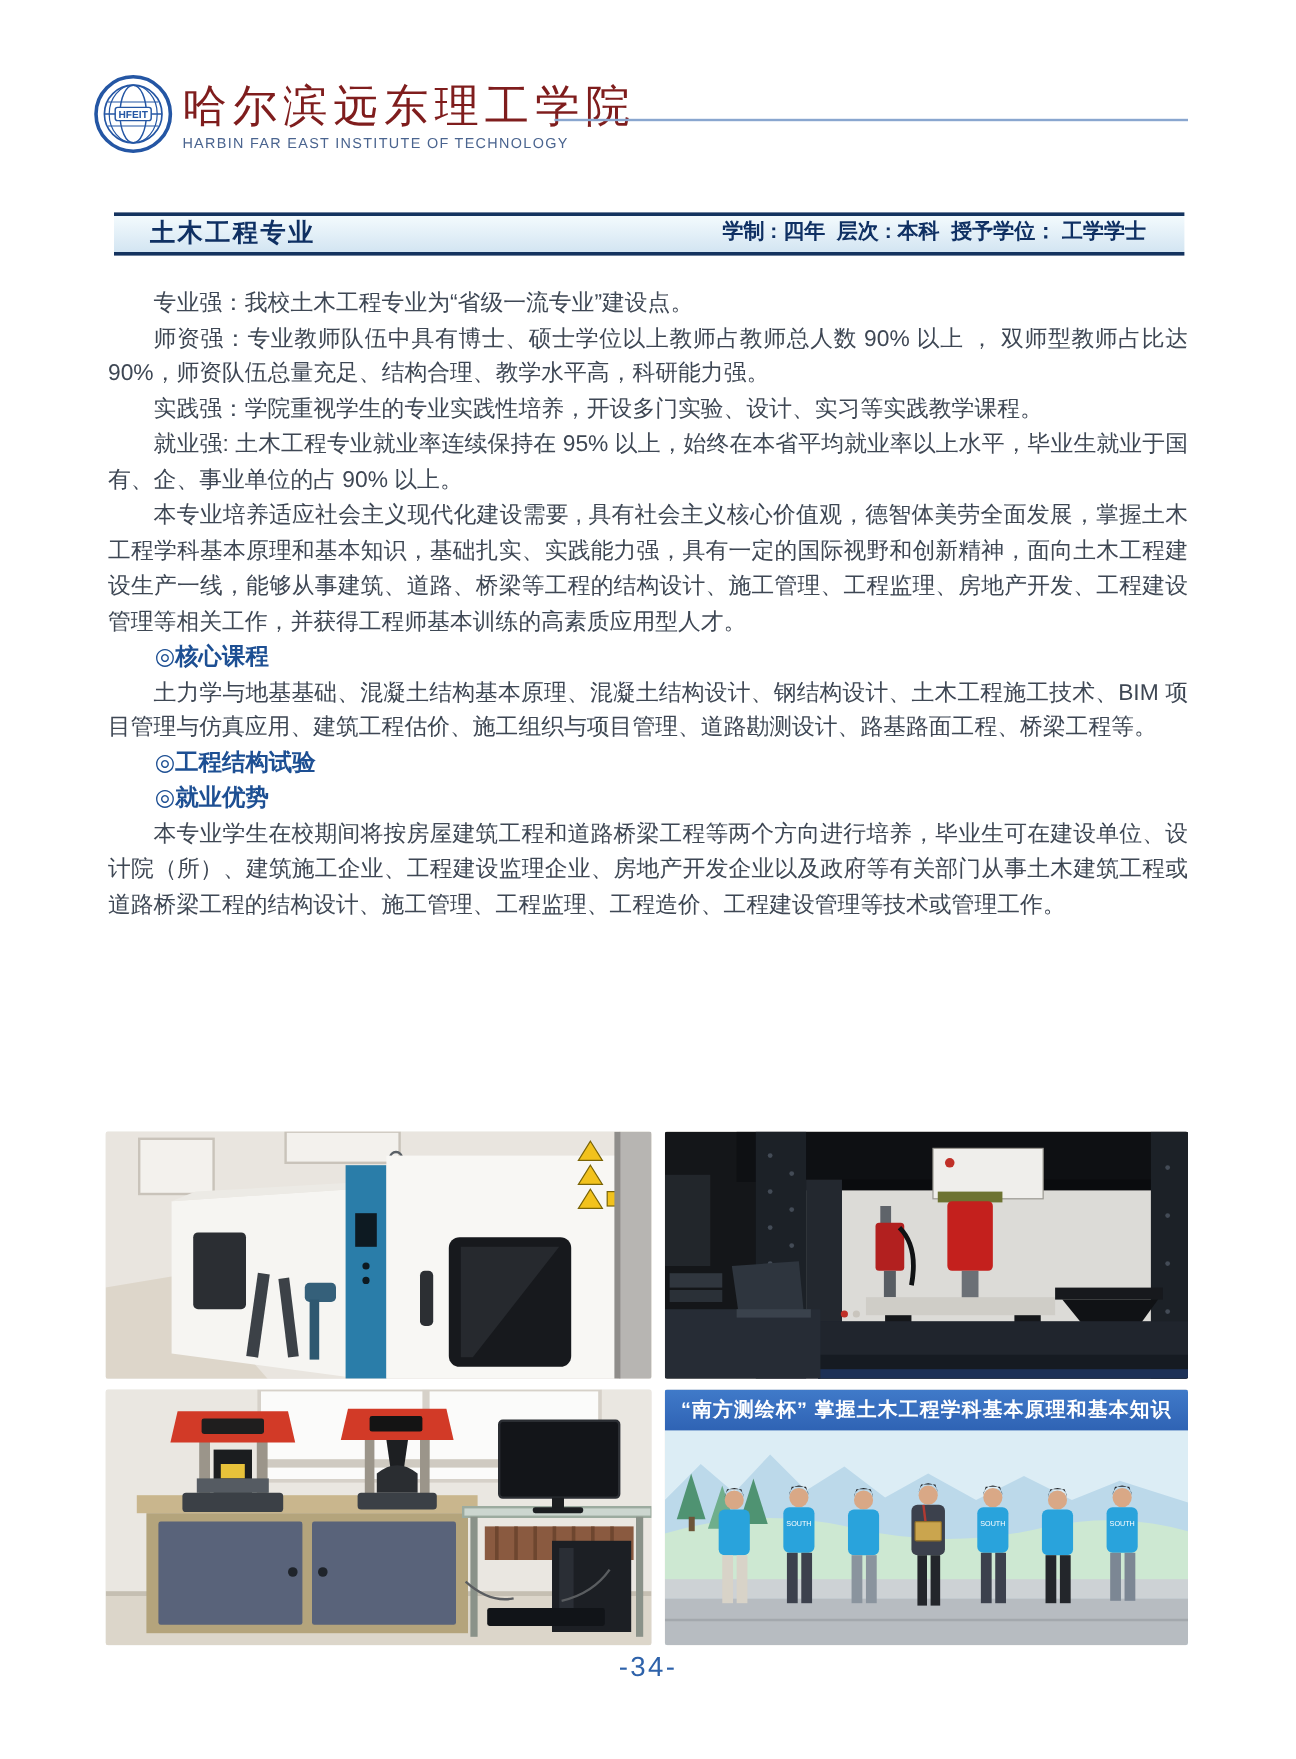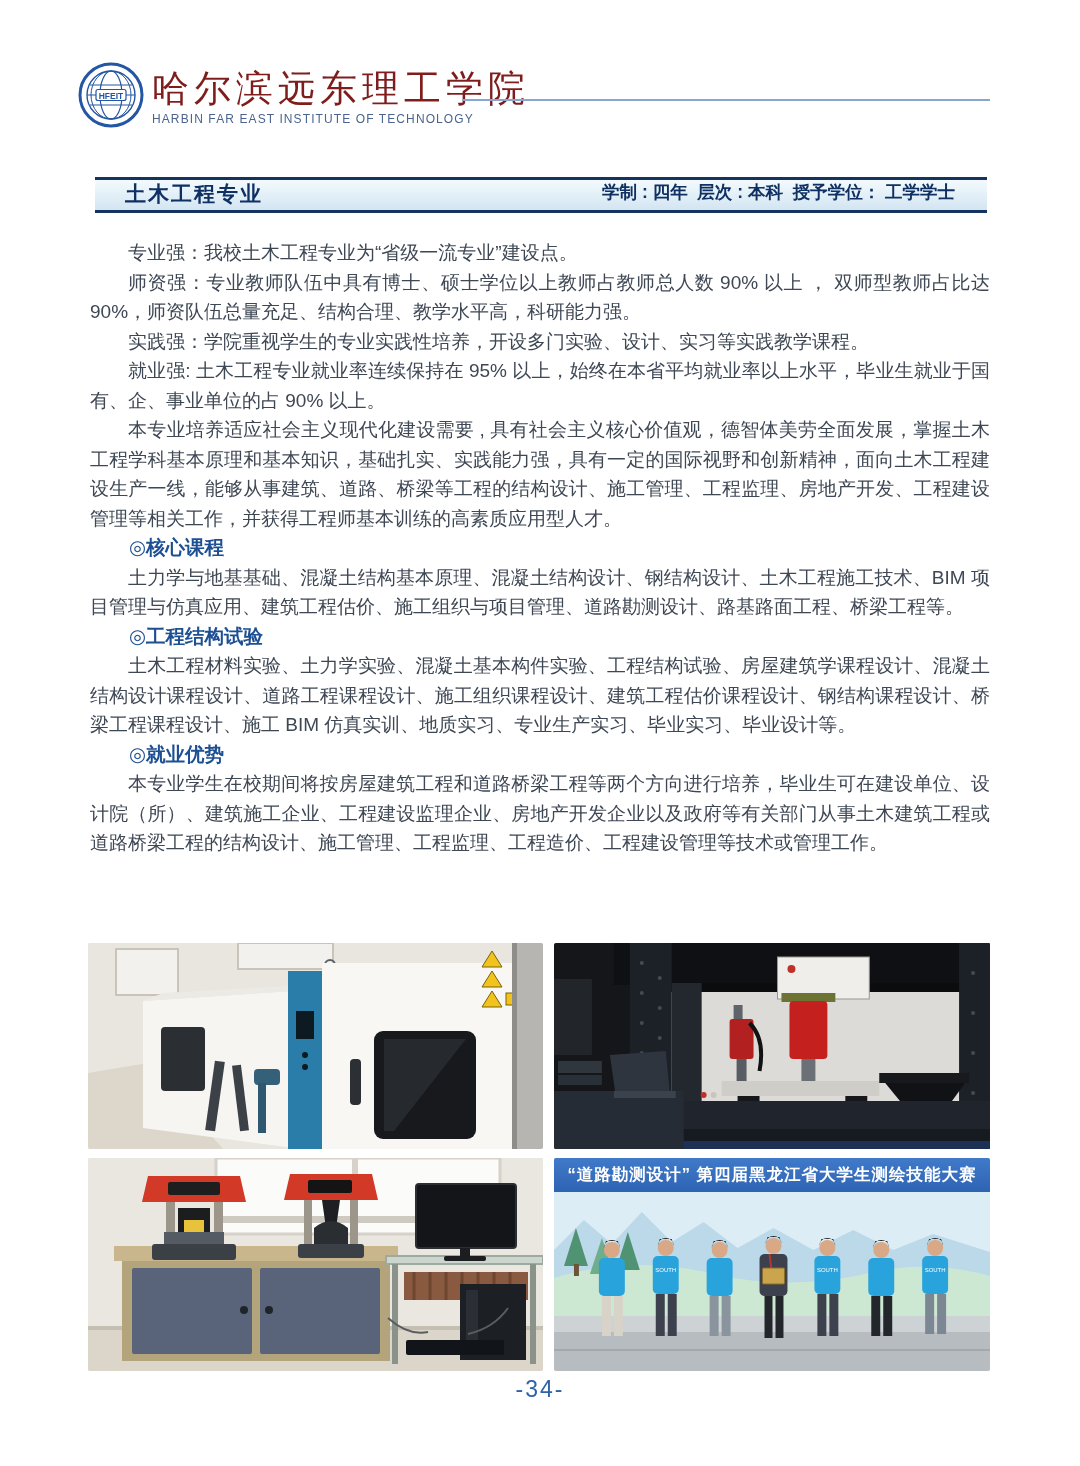--- a/index.html
+++ b/index.html
@@ -71,21 +71,20 @@
     </section>
     <section>
       <p>本专业培养适应社会主义现代化建设需要 , 具有社会主义核心价值观，德智体美劳全面发展，掌握土木工程学科基本原理和基本知识，基础扎实、实践能力强，具有一定的国际视野和创新精神，面向土木工程建设生产一线，能够从事建筑、道路、桥梁等工程的结构设计、施工管理、工程监理、房地产开发、工程建设管理等相关工作，并获得工程师基本训练的高素质应用型人才。</p>
     </section>
     <section>
       <h3>◎核心课程</h3>
       <p>土力学与地基基础、混凝土结构基本原理、混凝土结构设计、钢结构设计、土木工程施工技术、BIM 项目管理与仿真应用、建筑工程估价、施工组织与项目管理、道路勘测设计、路基路面工程、桥梁工程等。</p>
     </section>
     <section>
       <h3>◎工程结构试验</h3>
-      <p>土木工程材料实验、土力学实验、混凝土基本构件实验、工程结构试验、房屋建筑学课程设计、混凝土结构设计课程设计、道路工程课程设计、施工组织课程设计、建筑工程估价课程设计、钢结构课程设计、桥梁工程课程设计、施工 BIM 仿真实训、地质实习、专业生产实习、毕业实习、毕业设计等。</p>
     </section>
     <section>
       <h3>◎就业优势</h3>
       <p>本专业学生在校期间将按房屋建筑工程和道路桥梁工程等两个方向进行培养，毕业生可在建设单位、设计院（所）、建筑施工企业、工程建设监理企业、房地产开发企业以及政府等有关部门从事土木建筑工程或道路桥梁工程的结构设计、施工管理、工程监理、工程造价、工程建设管理等技术或管理工作。</p>
     </section>
   </main>
 
   <div class="photo-grid">
 
     <figure class="photo" style="margin:0">
@@ -323,18 +322,18 @@
           <g transform="translate(382,90)">
             <circle cx="0" cy="0" r="8" fill="#d9a886"></circle>
               <path d="M-8 -2 a8 8 0 0 1 16 0 l-2 -7 h-12 z" fill="#23262a"></path>
             <rect x="-13" y="8" width="26" height="38" rx="5" fill="#29a3dc"></rect>
             <text y="24" text-anchor="middle" font-size="6" fill="#ffffff">SOUTH</text>
             <rect x="-10" y="46" width="9" height="40" fill="#7c8794"></rect>
               <rect x="2" y="46" width="9" height="40" fill="#7c8794"></rect>
           </g>
         </g>
       </svg>
-      <div class="banner-text">“道路勘测设计” 第四届黑龙江省大学生测绘技能大赛</div>
+      <div class="banner-text">“南方测绘杯” 掌握土木工程学科基本原理和基本知识</div>
     </figure>
   </div>
 
   <div class="page-number">-34-</div>
 </div>
 
 </body></html>

